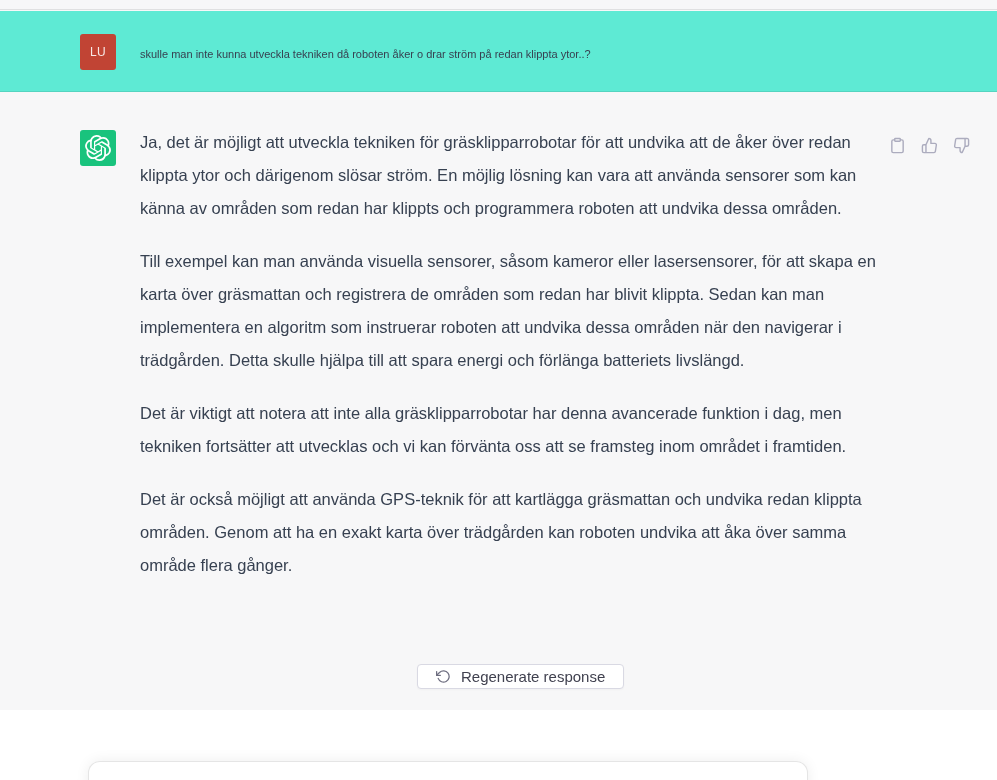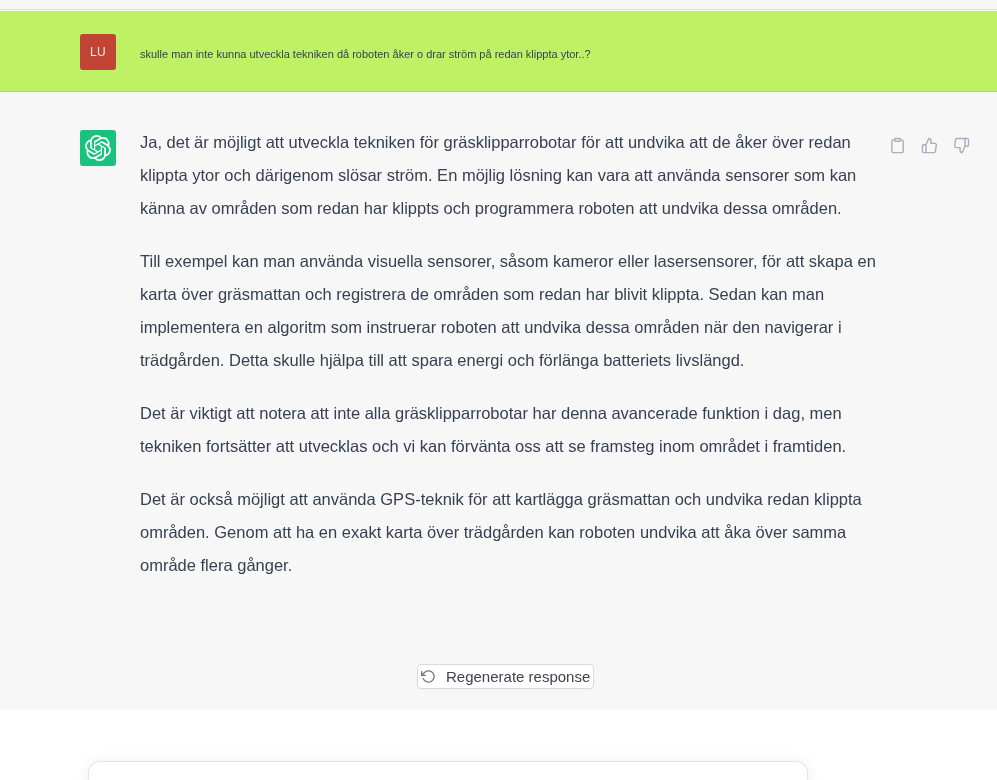--- a/index.html
+++ b/index.html
@@ -14,21 +14,21 @@
 
   
   .top-strip {
     position: absolute; top: 0; left: 0; right: 0; height: 10px;
     background: #f7f7f8; border-bottom: 1px solid rgba(0,0,0,0.09);
   }
 
   
   .user-row {
     position: absolute; top: 11px; left: 0; right: 0; height: 81px;
-    background: #bef264; border-bottom: 1px solid rgba(0,0,0,0.09);
+    background: #5eead4; border-bottom: 1px solid rgba(0,0,0,0.09);
   }
   .user-avatar {
     position: absolute; left: 80px; top: 23px;
     width: 36px; height: 36px; border-radius: 3px;
     background: #c14434;
     color: rgba(255,255,255,0.88);
     font-size: 12px; letter-spacing: 0.3px;
     display: flex; align-items: center; justify-content: center;
   }
   .user-text {
@@ -62,21 +62,21 @@
   }
   .icon-btn {
     width: 18px; height: 18px; display: flex; align-items: center; justify-content: center;
     cursor: pointer; background: none; border: none; color: #acacbe; padding: 0;
   }
   .icon-btn svg { width: 17px; height: 17px; }
 
   
   .regenerate-btn {
     position: absolute; left: 417px; top: 664px;
-    height: 25px; padding: 0 3px;
+    height: 25px; padding: 0 18px;
     display: flex; align-items: center; gap: 10px;
     background: #ffffff;
     border: 1px solid #d9d9e3;
     border-radius: 4px;
     font-family: "Liberation Sans", sans-serif;
     font-size: 15px; color: #40414f;
     cursor: pointer;
     box-shadow: 0 1px 2px rgba(0,0,0,0.03);
   }
   .regenerate-btn svg { width: 15px; height: 15px; color: #6e6e80; }

